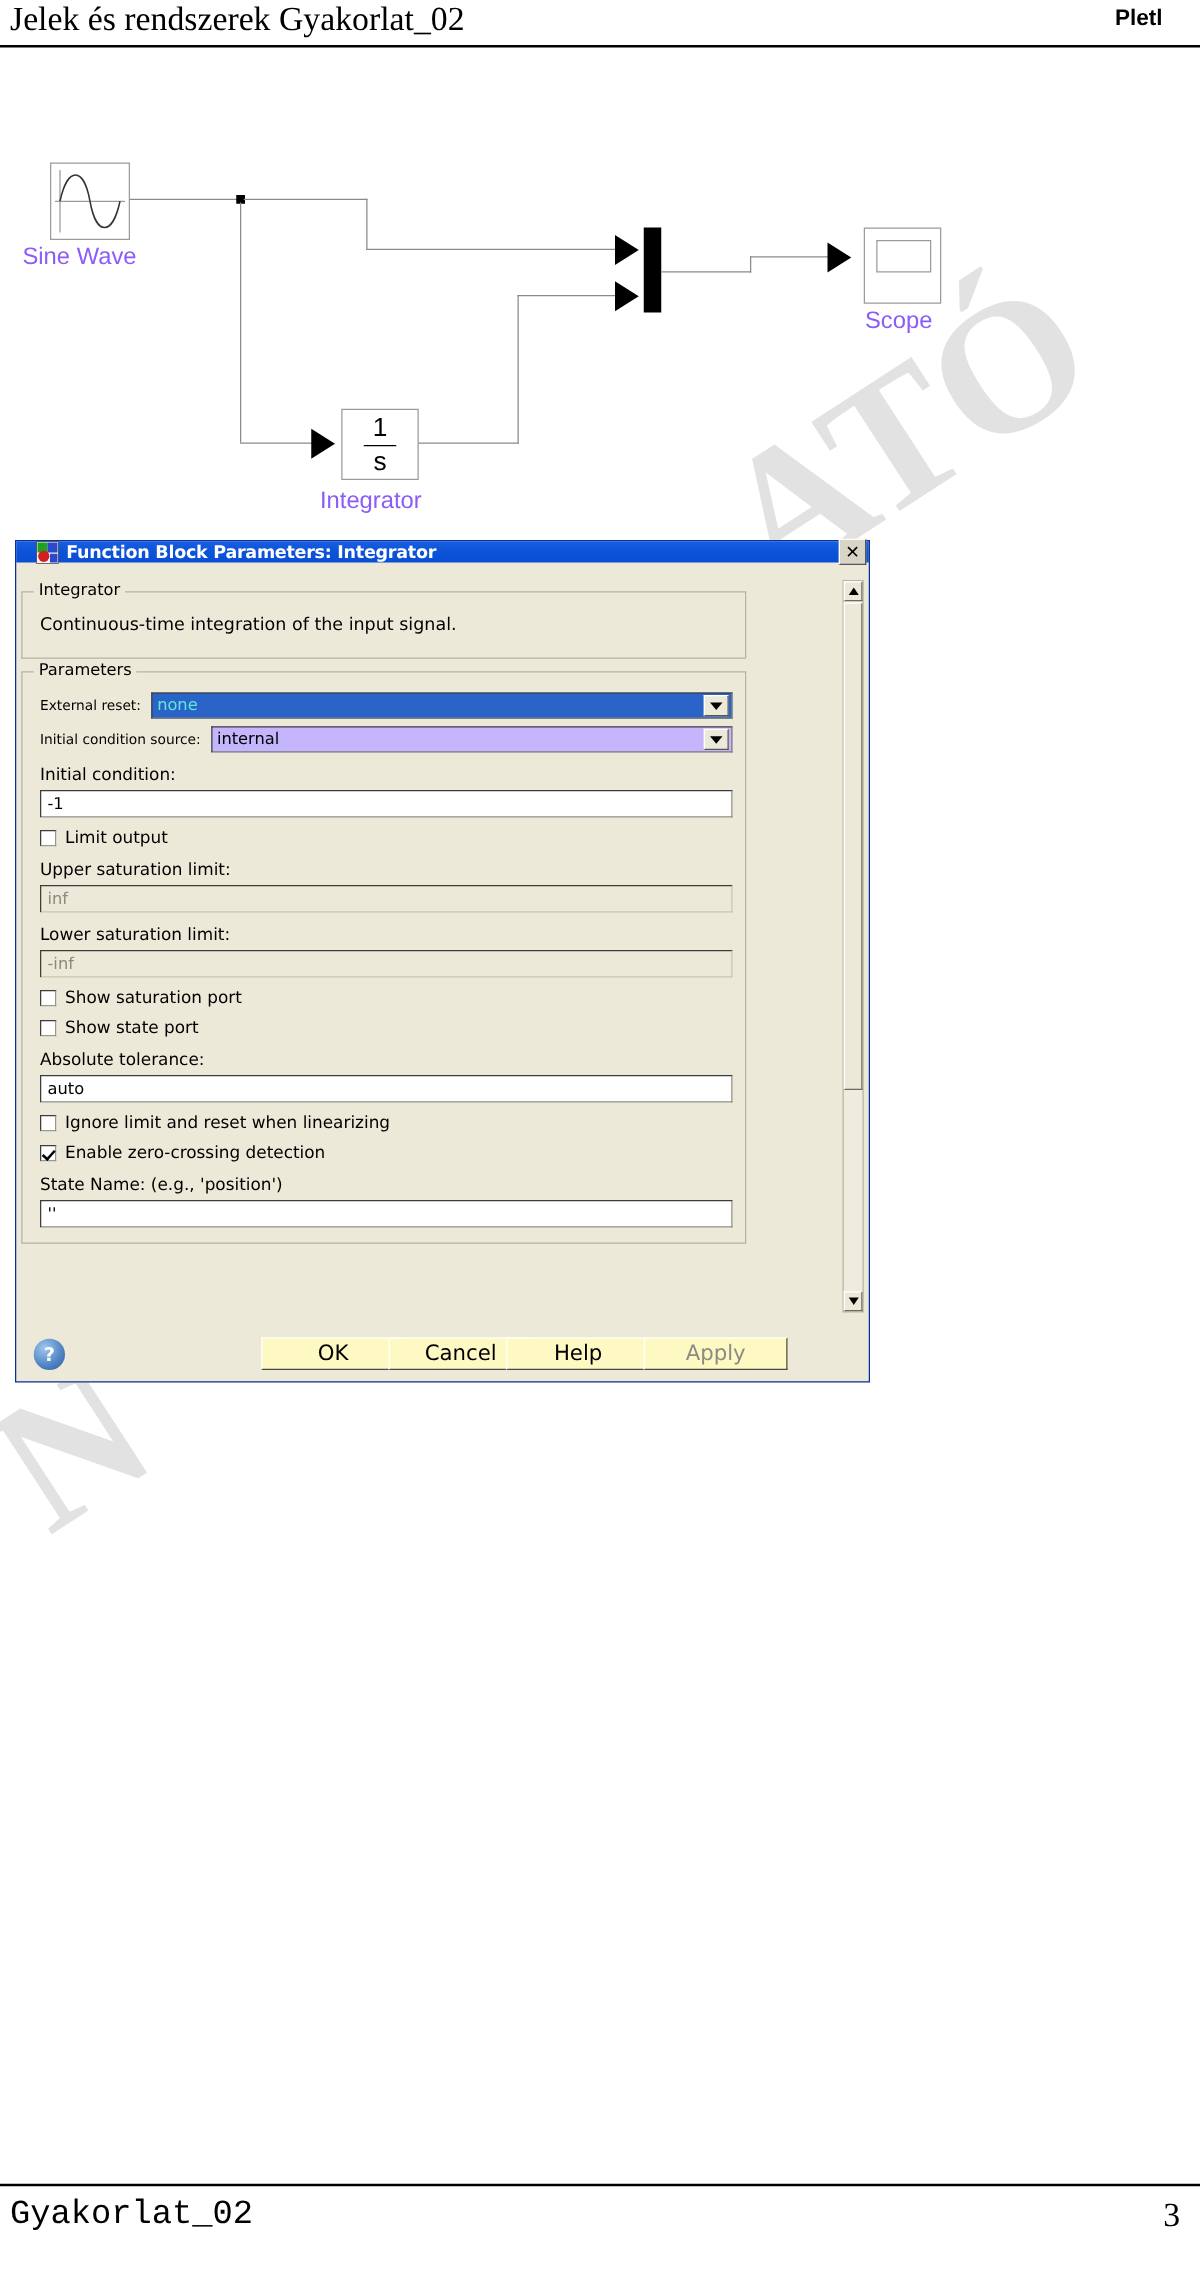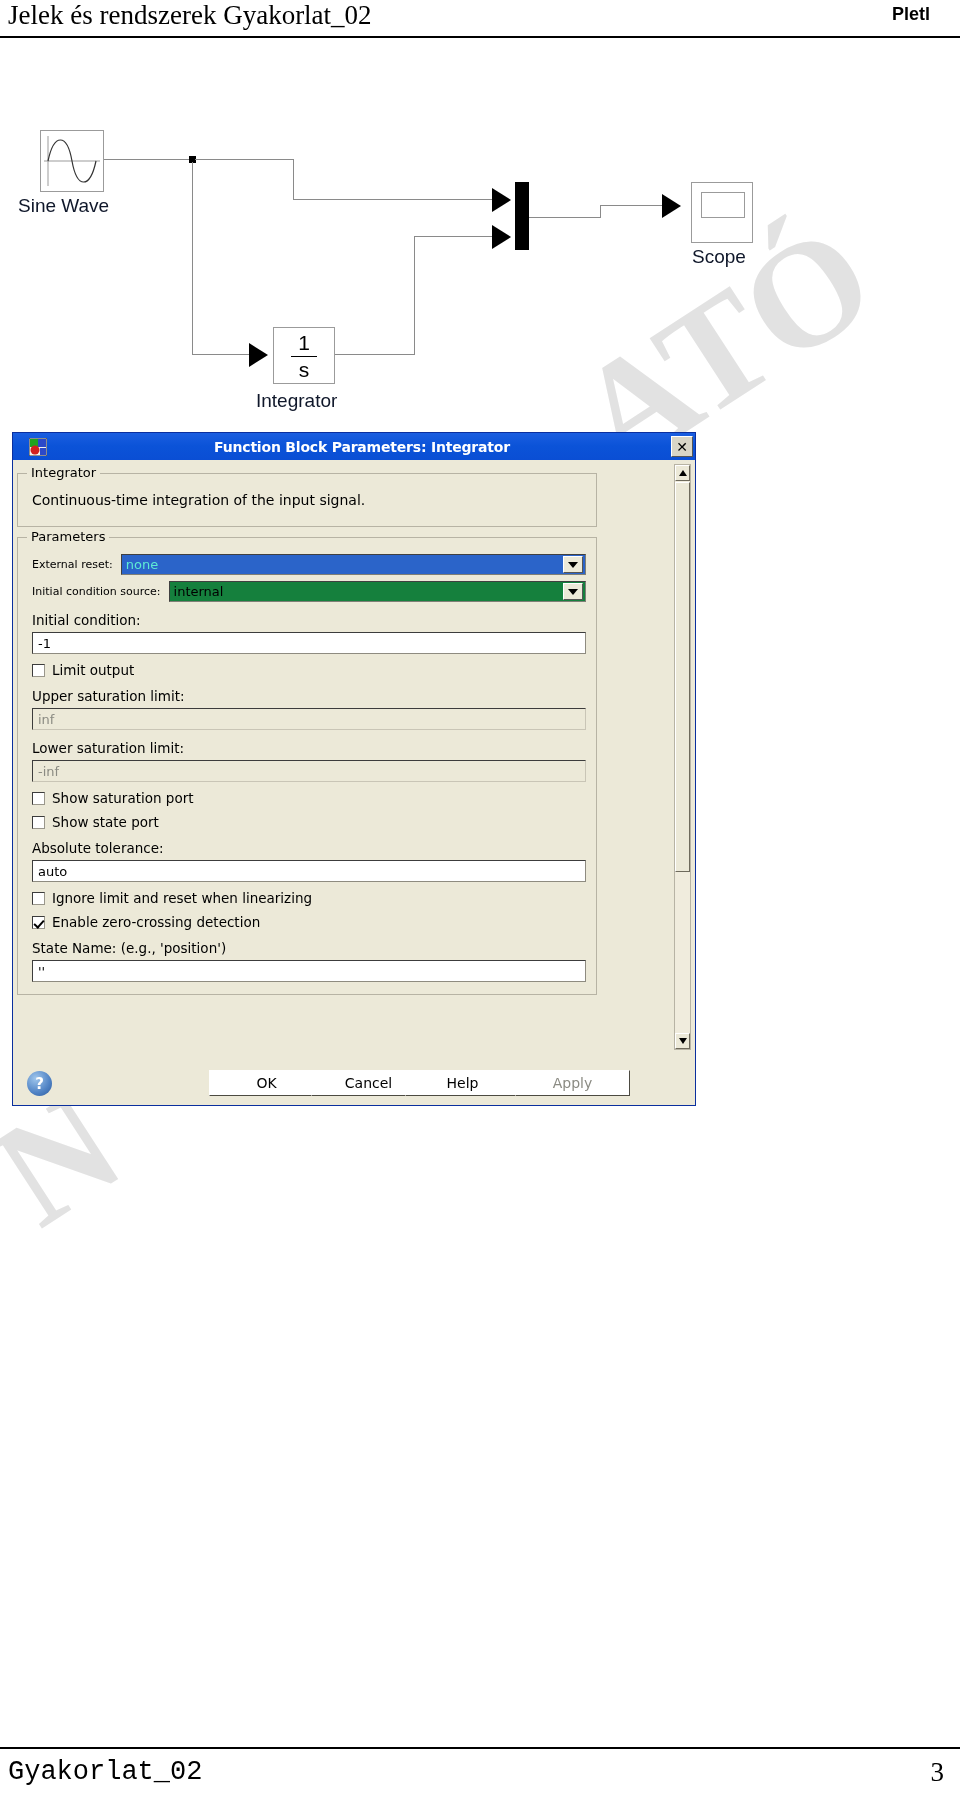--- a/index.html
+++ b/index.html
@@ -97,21 +97,21 @@
   .model {
     position: absolute;
     left: 0; top: 50px;
     width: 960px; height: 330px;
     z-index: 2;
   }
   .blk-label {
     position: absolute;
     font-family: "Liberation Sans", sans-serif;
     font-size: 19px;
-    color: #0f172a;
+    color: #8b5cf6;
     white-space: nowrap;
   }
   .wire {
     position: absolute;
     background: #8a8a8a;
   }
   .wire-h { height: 1px; }
   .wire-v { width: 1px; }
   .junction {
     position: absolute;
@@ -187,27 +187,26 @@
     width: 684px; height: 674px;
     background: #ece9d8;
     border: 1px solid #0a2f9e;
     box-sizing: border-box;
     z-index: 5;
     font-family: "DejaVu Sans", sans-serif;
   }
   .titlebar {
     position: absolute;
     left: 0; top: 0;
-    width: 100%; height: 27px;
+    width: 100%; height: 17px;
     background: linear-gradient(to bottom, #1a5ee0 0%, #0b53d8 48%, #0a4ed4 100%);
     display: flex;
     align-items: center;
     box-sizing: border-box;
     padding: 0 2px 0 16px;
-    text-align: center;
   }
   .title-icon {
     width: 18px; height: 18px;
     position: relative;
     flex: 0 0 auto;
     margin-right: 6px;
   }
   .title-text {
     color: #fff;
     font-size: 14px;
@@ -275,21 +274,21 @@
     white-space: nowrap;
     margin-right: 8px;
   }
   .field-label {
     font-size: 13.5px;
     margin: 10px 0 4px 2px;
   }
   .combo {
     flex: 1 1 auto;
     height: 21px;
-    background: #15803d;
+    background: #c4b5fd;
     border: 1px solid #7f7f76;
     border-top-color: #404040;
     border-left-color: #404040;
     box-sizing: border-box;
     display: flex;
     align-items: center;
     position: relative;
   }
   .combo.selected { background: #2b64c9; }
   .combo .cval {
@@ -425,27 +424,27 @@
     background: radial-gradient(circle at 35% 30%, #9fc6ec 0%, #4f82c4 60%, #2c5a9c 100%);
     color: #fff;
     font-size: 15px;
     font-weight: bold;
     display: flex; align-items: center; justify-content: center;
   }
   .dlgbtn {
     position: absolute;
     top: 13px;
     width: 115px; height: 26px;
-    background: #ffffff;
+    background: #fef9c3;
     border: 1px solid #fff;
     border-right-color: #4c4a41;
     border-bottom-color: #4c4a41;
     box-sizing: border-box;
     display: flex; align-items: center; justify-content: center;
-    font-size: 14px;
+    font-size: 17px;
     color: #000;
   }
   #btn-ok { left: 196px; }
   #btn-cancel { left: 298px; }
   #btn-help { left: 392px; }
   #btn-apply { left: 502px; color: #8b8b83; }
 </style>
 </head>
 <body>
 

